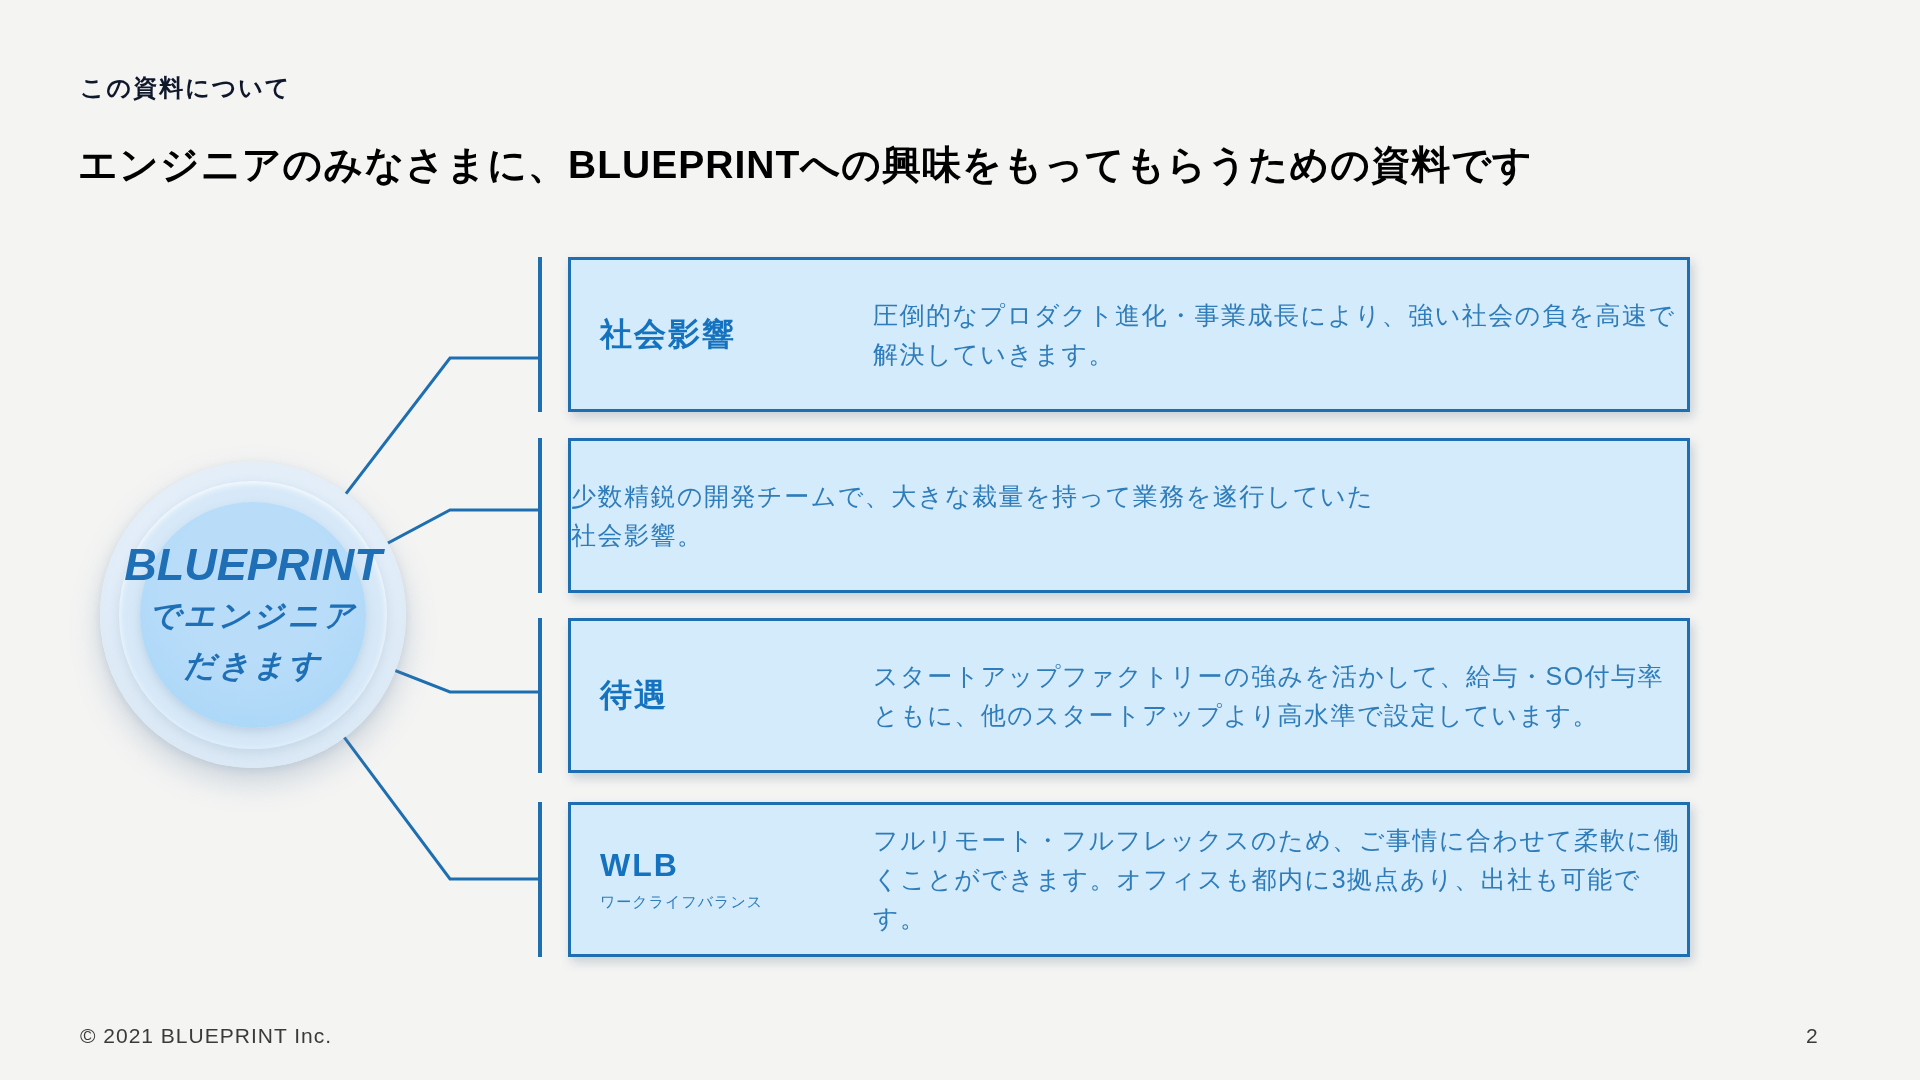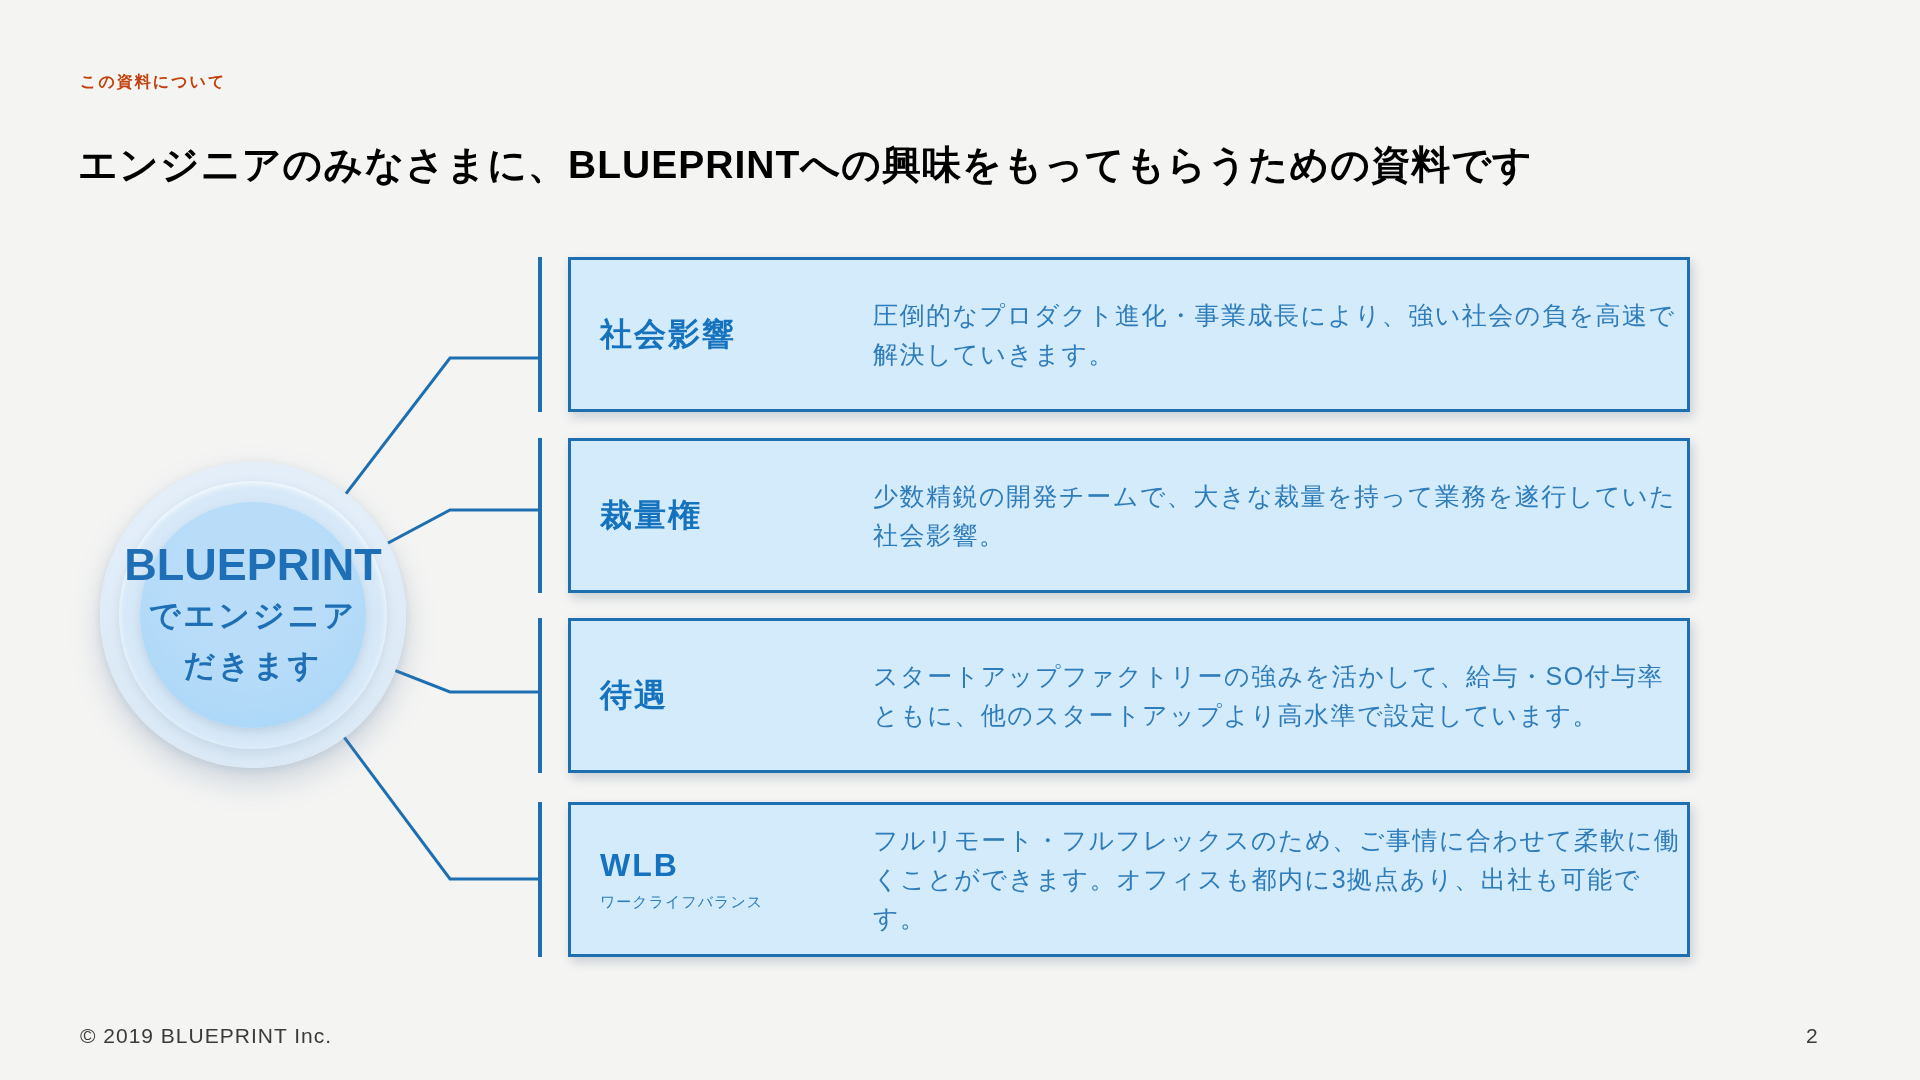--- a/index.html
+++ b/index.html
@@ -6,21 +6,21 @@
   html, body { width: 1920px; height: 1080px; overflow: hidden; }
   body {
     position: relative;
     background: #f4f4f3;
     font-family: "Liberation Sans", "DejaVu Sans", sans-serif;
   }
   .stage { position: absolute; inset: 0; }
 
   .eyebrow {
     position: absolute; left: 80px; top: 72px;
-    font-size: 16px; font-weight: bold; color: #c2410c;
+    font-size: 24px; font-weight: bold; color: #0f172a;
     letter-spacing: 2px;
     text-align: center;
   }
   .slide-title {
     position: absolute; left: 78px; top: 138px;
     font-size: 39px; font-weight: bold; color: #000000;
     letter-spacing: 1px;
   }
 
   
@@ -39,21 +39,21 @@
     width: 268px; height: 268px; border-radius: 50%;
     background: #d7e9f8;
     box-shadow: inset 0 2px 6px rgba(255,255,255,0.9), 0 4px 12px rgba(110,140,170,0.22);
     display: flex; align-items: center; justify-content: center;
   }
   .hub-inner {
     width: 226px; height: 226px; border-radius: 50%;
     background: radial-gradient(circle at 50% 35%, #b9ddf9 40%, #a7d5f7 100%);
     box-shadow: 0 4px 10px rgba(110,140,170,0.25);
     display: flex; flex-direction: column; align-items: center; justify-content: center;
-    text-align: right; color: #1e6fb5;
+    text-align: right; color: #1e6fb5; font-style: italic;
   }
   .hub-line1 { font-size: 45px; font-weight: bold; letter-spacing: 0px; line-height: 52px; }
   .hub-line2, .hub-line3 { font-size: 31px; font-weight: bold; letter-spacing: 3px; line-height: 50px; }
 
   
   .card {
     position: absolute; left: 568px; width: 1122px; height: 155px;
     background: #d3ebfa;
     border: 3px solid #1e6fb1;
     box-shadow: 3px 5px 10px rgba(90, 110, 130, 0.28);
@@ -128,24 +128,20 @@
   <div class="card card-1">
     <div class="card-label-wrap">
       <div class="card-label">社会影響</div>
 
     </div>
     <div class="card-desc">圧倒的なプロダクト進化・事業成長により、強い社会の負を高速で
 解決していきます。</div>
   </div>
 
   <div class="card card-2">
-    <div class="card-label-wrap">
-      <div class="card-label">裁量権</div>
-
-    </div>
     <div class="card-desc">少数精鋭の開発チームで、大きな裁量を持って業務を遂行していた
 社会影響。</div>
   </div>
 
   <div class="card card-3">
     <div class="card-label-wrap">
       <div class="card-label">待遇</div>
 
     </div>
     <div class="card-desc">スタートアップファクトリーの強みを活かして、給与・SO付与率
@@ -154,16 +150,16 @@
 
   <div class="card card-4">
     <div class="card-label-wrap">
       <div class="card-label">WLB</div>
       <div class="card-sublabel">ワークライフバランス</div>
     </div>
     <div class="card-desc">フルリモート・フルフレックスのため、ご事情に合わせて柔軟に働
 くことができます。オフィスも都内に3拠点あり、出社も可能です。</div>
   </div>
 
-  <div class="footer-copyright">© 2019 BLUEPRINT Inc.</div>
+  <div class="footer-copyright">© 2021 BLUEPRINT Inc.</div>
   <div class="page-number">2</div>
 
 </div>
 
 </body></html>

